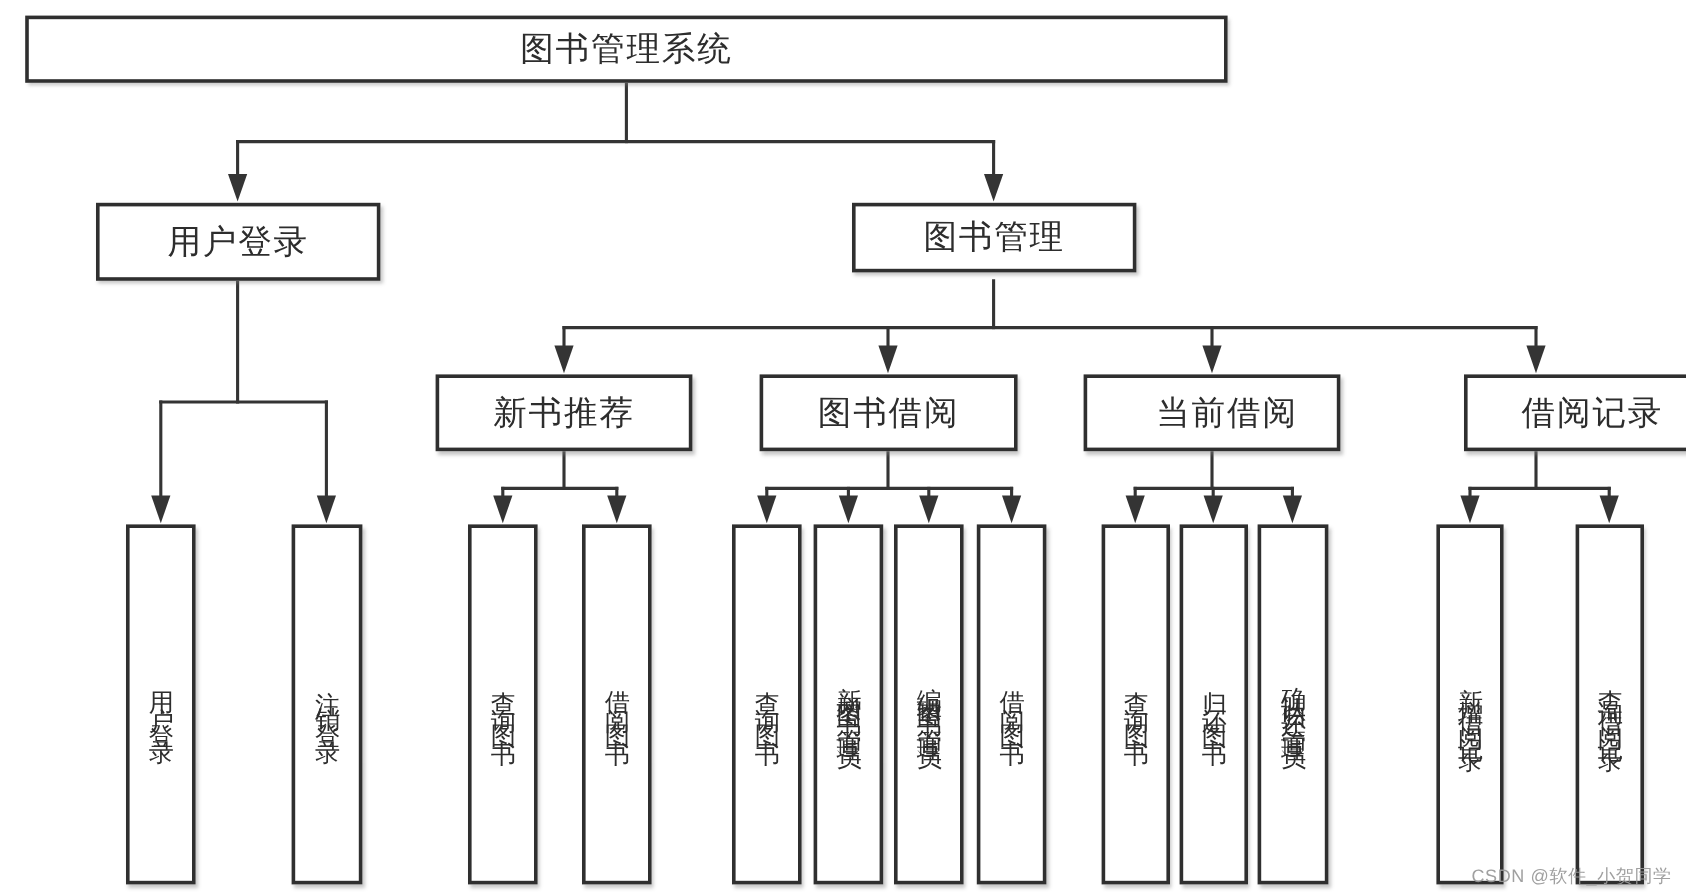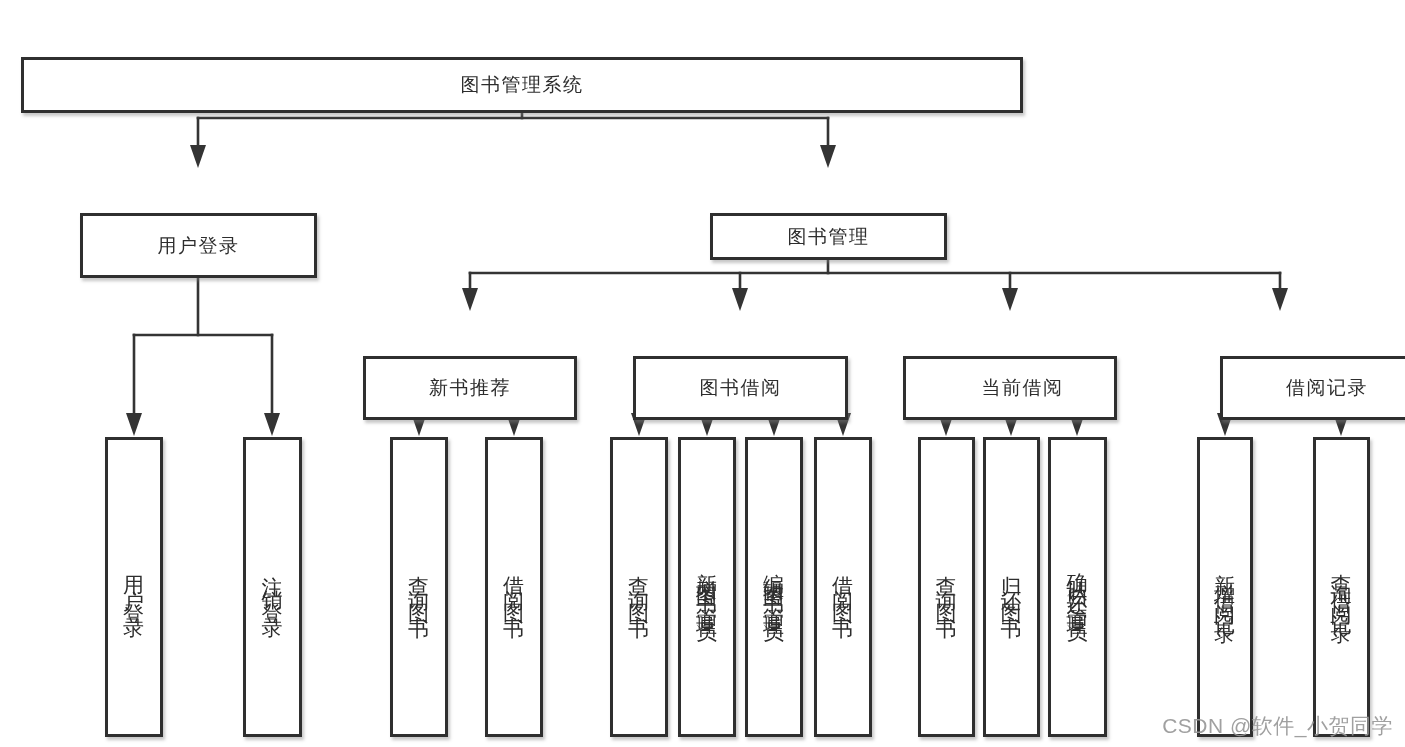--- a/index.html
+++ b/index.html
@@ -6,27 +6,27 @@
   #stage{
     position:relative;width:1405px;height:747px;background:#ffffff;overflow:hidden;
     font-family:"Liberation Sans","DejaVu Sans",sans-serif;
   }
   #connectors{position:absolute;left:0;top:0;z-index:1;}
   .node{
     position:absolute;background:#ffffff;border:3px solid #2f2f2f;box-sizing:border-box;
     display:flex;align-items:center;justify-content:center;color:#2d2d2d;z-index:2;
     box-shadow:2px 3px 3px rgba(130,130,130,0.45);
   }
-  .h-node{font-size:19px;letter-spacing:1.5px;white-space:nowrap;margin-top:44px;}
+  .h-node{font-size:28px;letter-spacing:1.5px;white-space:nowrap;}
   .v-node{
     writing-mode:vertical-rl;text-orientation:mixed;font-size:21px;line-height:1;
     white-space:nowrap;
   }
   #watermark{
-    position:absolute;right:12px;bottom:7px;font-size:21px;letter-spacing:0.5px;
+    position:absolute;right:12px;bottom:7px;font-size:15px;letter-spacing:0.5px;
     color:#989898;opacity:0.92;z-index:5;white-space:nowrap;
   }
 </style>
 </head>
 <body>
 
 <div id="stage">
   <svg id="connectors" width="1405" height="747" viewBox="0 0 1405 747">
       <line x1="522" y1="69" x2="522" y2="118" stroke="#343434" stroke-width="2.6" stroke-linecap="square"></line>
       <line x1="198" y1="118" x2="828" y2="118" stroke="#343434" stroke-width="2.6" stroke-linecap="square"></line>
@@ -77,21 +77,21 @@
       <line x1="1280" y1="376" x2="1280" y2="407" stroke="#343434" stroke-width="2.6" stroke-linecap="square"></line>
       <line x1="1225" y1="407" x2="1341" y2="407" stroke="#343434" stroke-width="2.6" stroke-linecap="square"></line>
       <line x1="1225" y1="407" x2="1225" y2="419" stroke="#343434" stroke-width="2.6" stroke-linecap="square"></line>
       <polygon points="1217,413 1233,413 1225,436" fill="#343434"></polygon>
       <line x1="1341" y1="407" x2="1341" y2="419" stroke="#343434" stroke-width="2.6" stroke-linecap="square"></line>
       <polygon points="1333,413 1349,413 1341,436" fill="#343434"></polygon>
     </svg>
   <div id="nodes">
       <div class="node h-node" style="left: 21px; top: 13px; width: 1002px; height: 56px;">图书管理系统</div>
       <div class="node h-node" style="left: 80px; top: 169px; width: 237px; height: 65px;">用户登录</div>
-      <div class="node h-node" style="left: 710px; top: 169px; width: 237px; height: 47px;">图书管理</div>
+      <div class="node h-node" style="left: 710px; top: 169px; width: 237px; height: 58px;">图书管理</div>
       <div class="node h-node" style="left: 363px; top: 312px; width: 214px; height: 64px; font-family: Liberation Serif, serif;">新书推荐</div>
       <div class="node h-node" style="left: 633px; top: 312px; width: 215px; height: 64px;">图书借阅</div>
       <div class="node h-node" style="left: 903px; top: 312px; width: 214px; height: 64px; padding-left: 25px;">当前借阅</div>
       <div class="node h-node" style="left: 1220px; top: 312px; width: 214px; height: 64px;">借阅记录</div>
       <div class="node v-node" style="left: 105px; top: 437px; width: 58px; height: 300px; letter-spacing: 14px;">用户登录</div>
       <div class="node v-node" style="left: 243px; top: 437px; width: 59px; height: 300px; letter-spacing: 14px;">注销登录</div>
       <div class="node v-node" style="left: 390px; top: 437px; width: 58px; height: 300px; letter-spacing: 14px;">查询图书</div>
       <div class="node v-node" style="left: 485px; top: 437px; width: 58px; height: 300px; letter-spacing: 14px;">借阅图书</div>
       <div class="node v-node" style="left: 610px; top: 437px; width: 58px; height: 300px; letter-spacing: 14px;">查询图书</div>
       <div class="node v-node" style="left: 678px; top: 437px; width: 58px; height: 300px; letter-spacing: 7px;">新增图书（管理员）</div>

